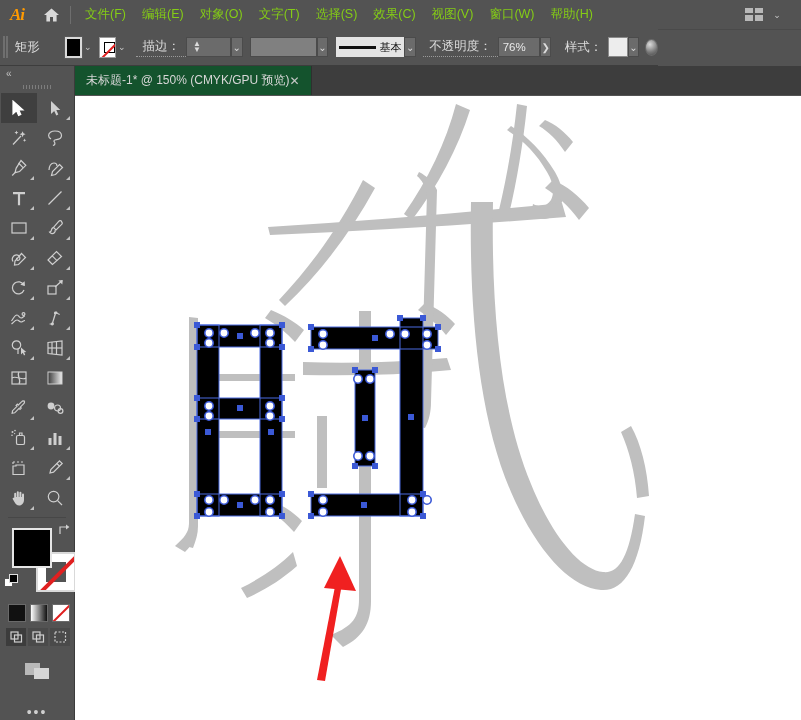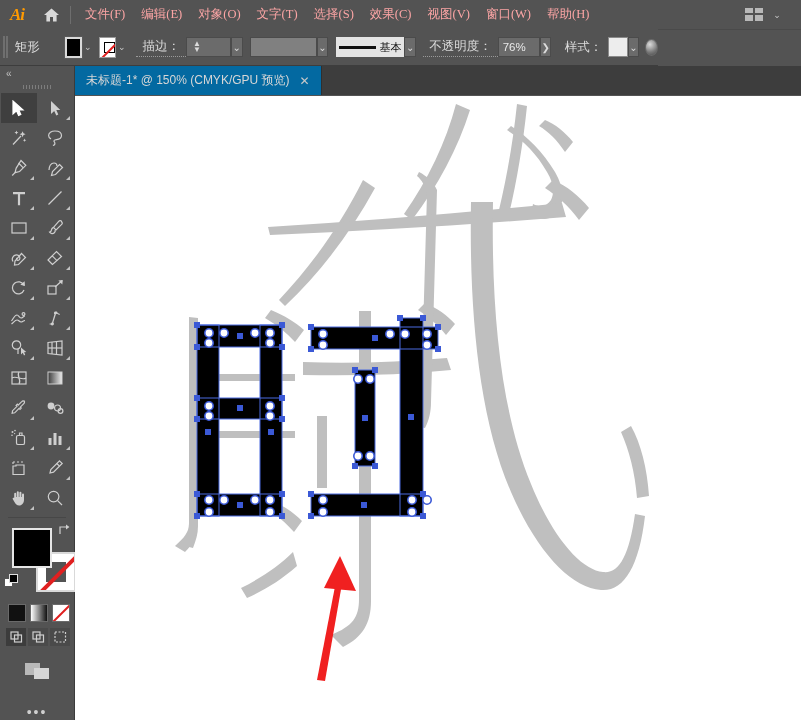--- a/index.html
+++ b/index.html
@@ -19,21 +19,21 @@
     border-bottom:1px solid #4a4a4a;
   }
   .ai-logo{
     width:34px;height:29px;display:flex;align-items:center;justify-content:center;
     color:#ff9a00;font-weight:bold;font-size:17px;font-style:italic;
     font-family:"Liberation Serif",serif;letter-spacing:-1px;
   }
   .home-icon{width:34px;height:29px;display:flex;align-items:center;justify-content:center;}
   .mb-sep{width:1px;height:18px;background:#6e6e6e;margin:0 6px 0 2px;}
   .menu-item{
-    padding:4px 8px;font-size:12.5px;color:#fca5a5;white-space:nowrap;cursor:default;font-family:Liberation Serif, serif;
+    padding:4px 8px;font-size:12.5px;color:#84cc16;white-space:nowrap;cursor:default;
   }
   .ws-switch{
     margin-left:auto;margin-right:10px;display:flex;align-items:center;gap:6px;padding:2px 6px;
   }
   .ws-grid{width:18px;height:13px;position:relative;}
   .ws-grid i{position:absolute;background:#b8b8b8;display:block;}
 
   
   .controlbar{
     position:absolute;left:0;top:29px;width:658px;height:36px;
@@ -83,21 +83,21 @@
     background:radial-gradient(circle at 35% 30%,#dcdcdc,#7a7a7a 60%,#4a4a4a);
     border:1px solid #6a6a6a;box-sizing:border-box;
   }
 
   
   .tabbar{
     position:absolute;left:75px;top:66px;width:726px;height:29px;background:#3d3d3d;
     display:flex;align-items:flex-end;
   }
   .doc-tab{
-    height:29px;background:#0369a1;display:flex;align-items:center;gap:10px;
+    height:29px;background:#14532d;display:flex;align-items:center;
     padding:0 11px;font-size:12px;color:#d6d6d6;border-right:1px solid #2f2f2f;
   }
   .tab-close{font-size:12px;color:#c9c9c9;line-height:1;}
 
   
   .toolbar{
     position:absolute;left:0;top:66px;width:74px;height:654px;background:#535353;
     border-right:1px solid #3b3b3b;
   }
   .tb-collapse{height:15px;display:flex;align-items:center;padding-left:6px;color:#c0c0c0;font-size:10px;}

